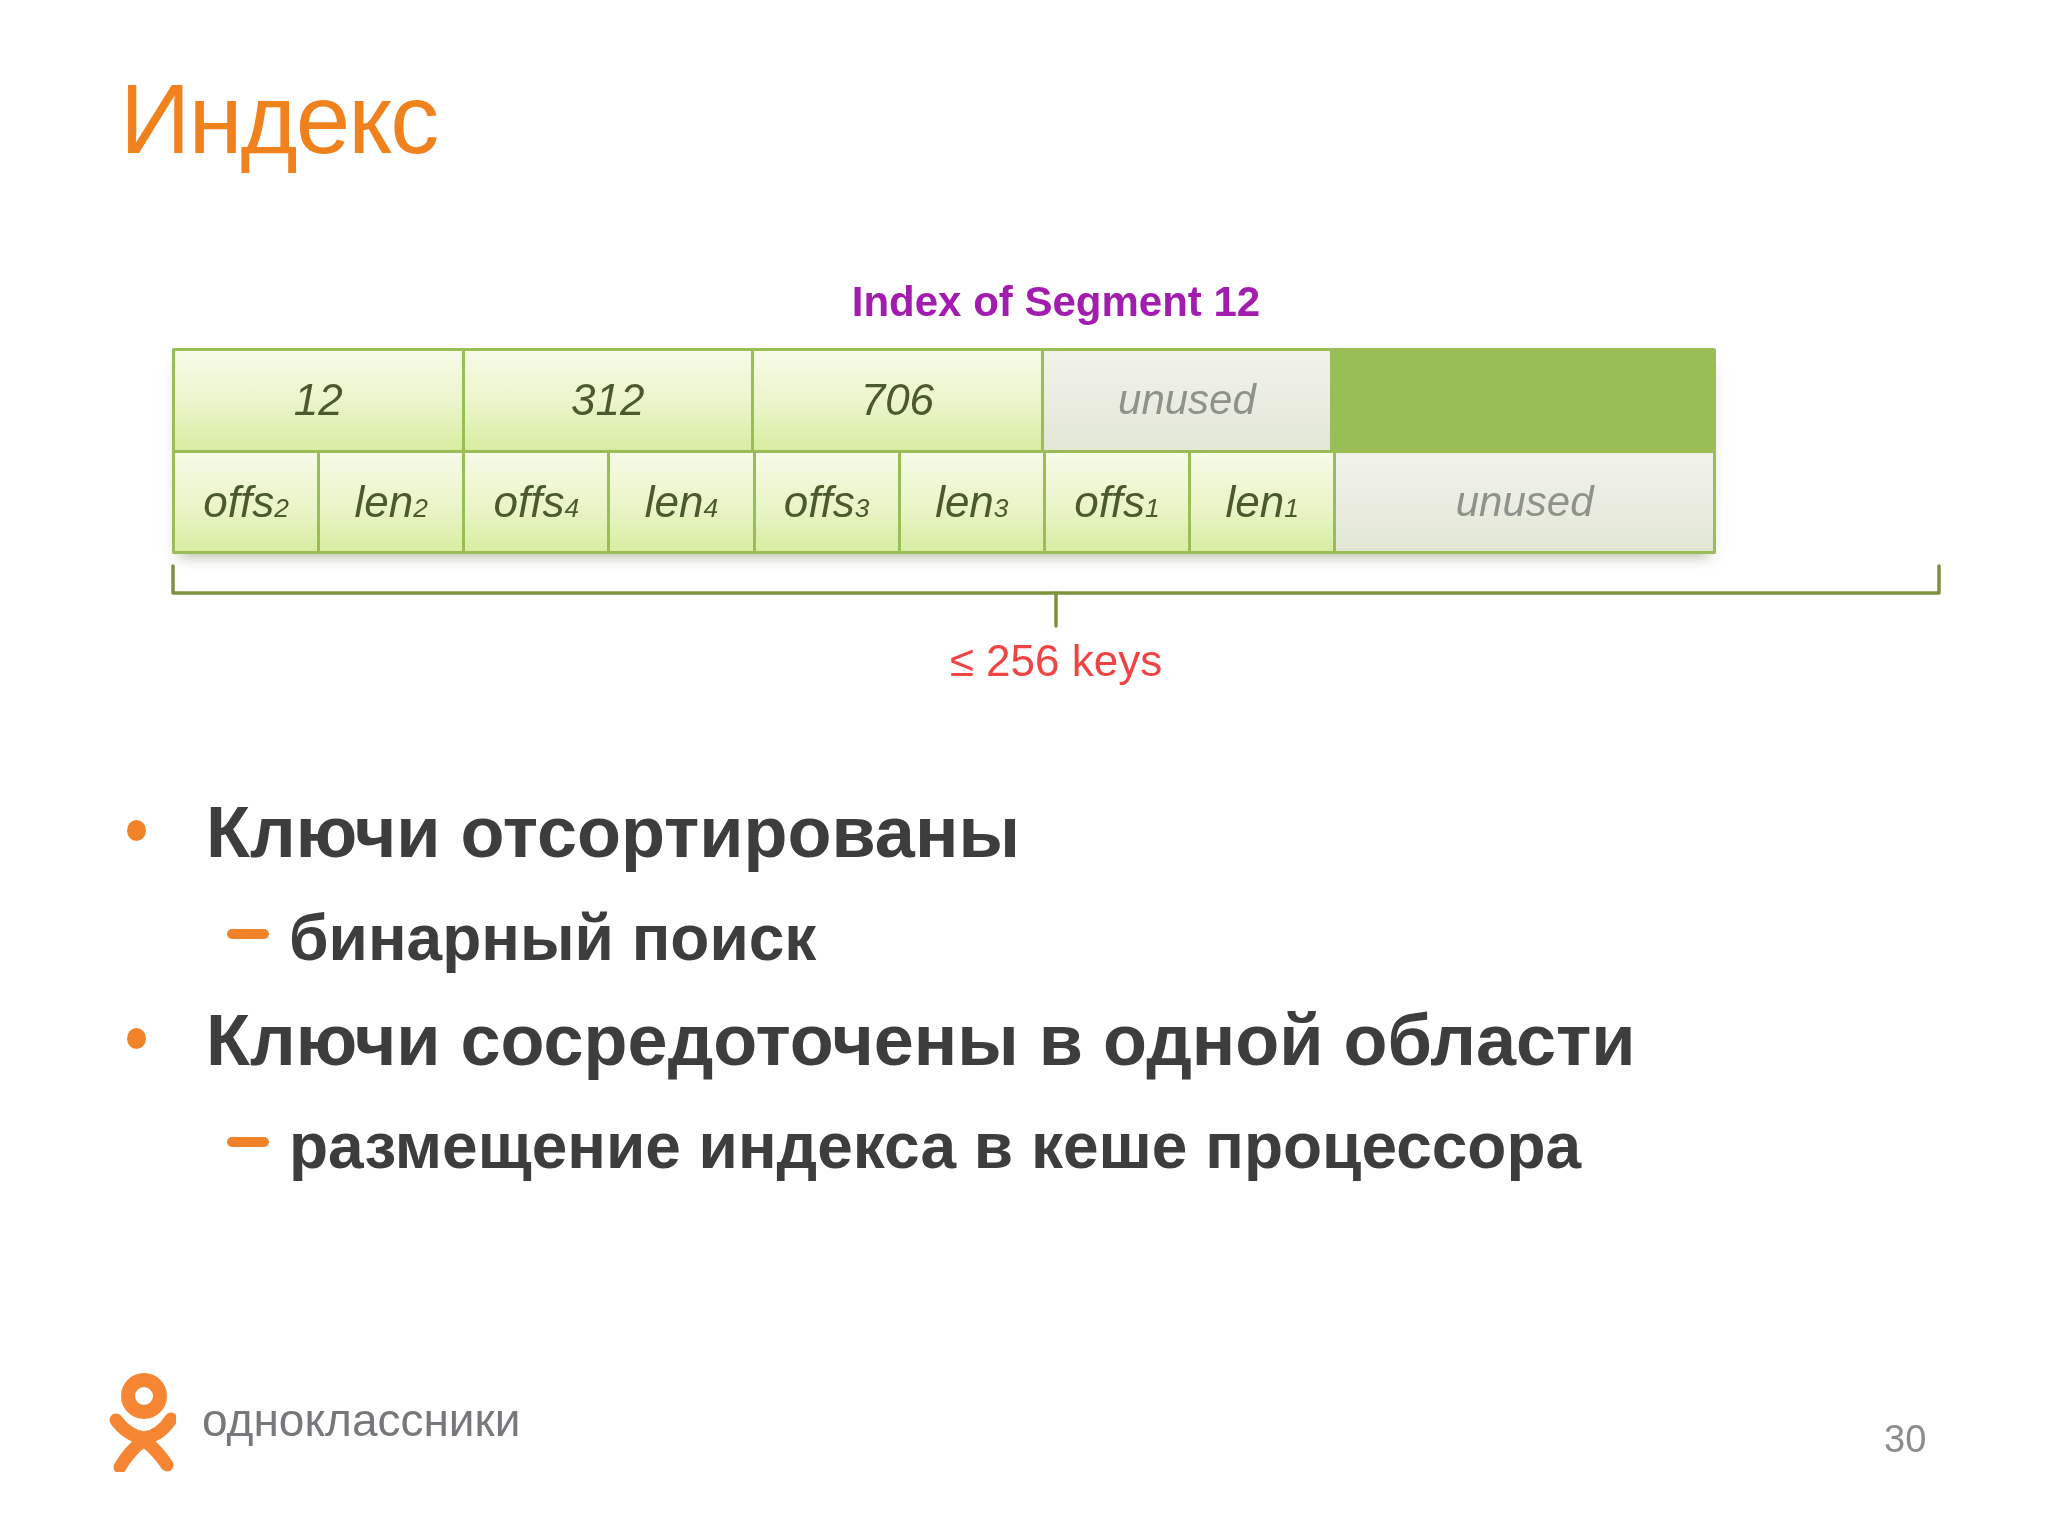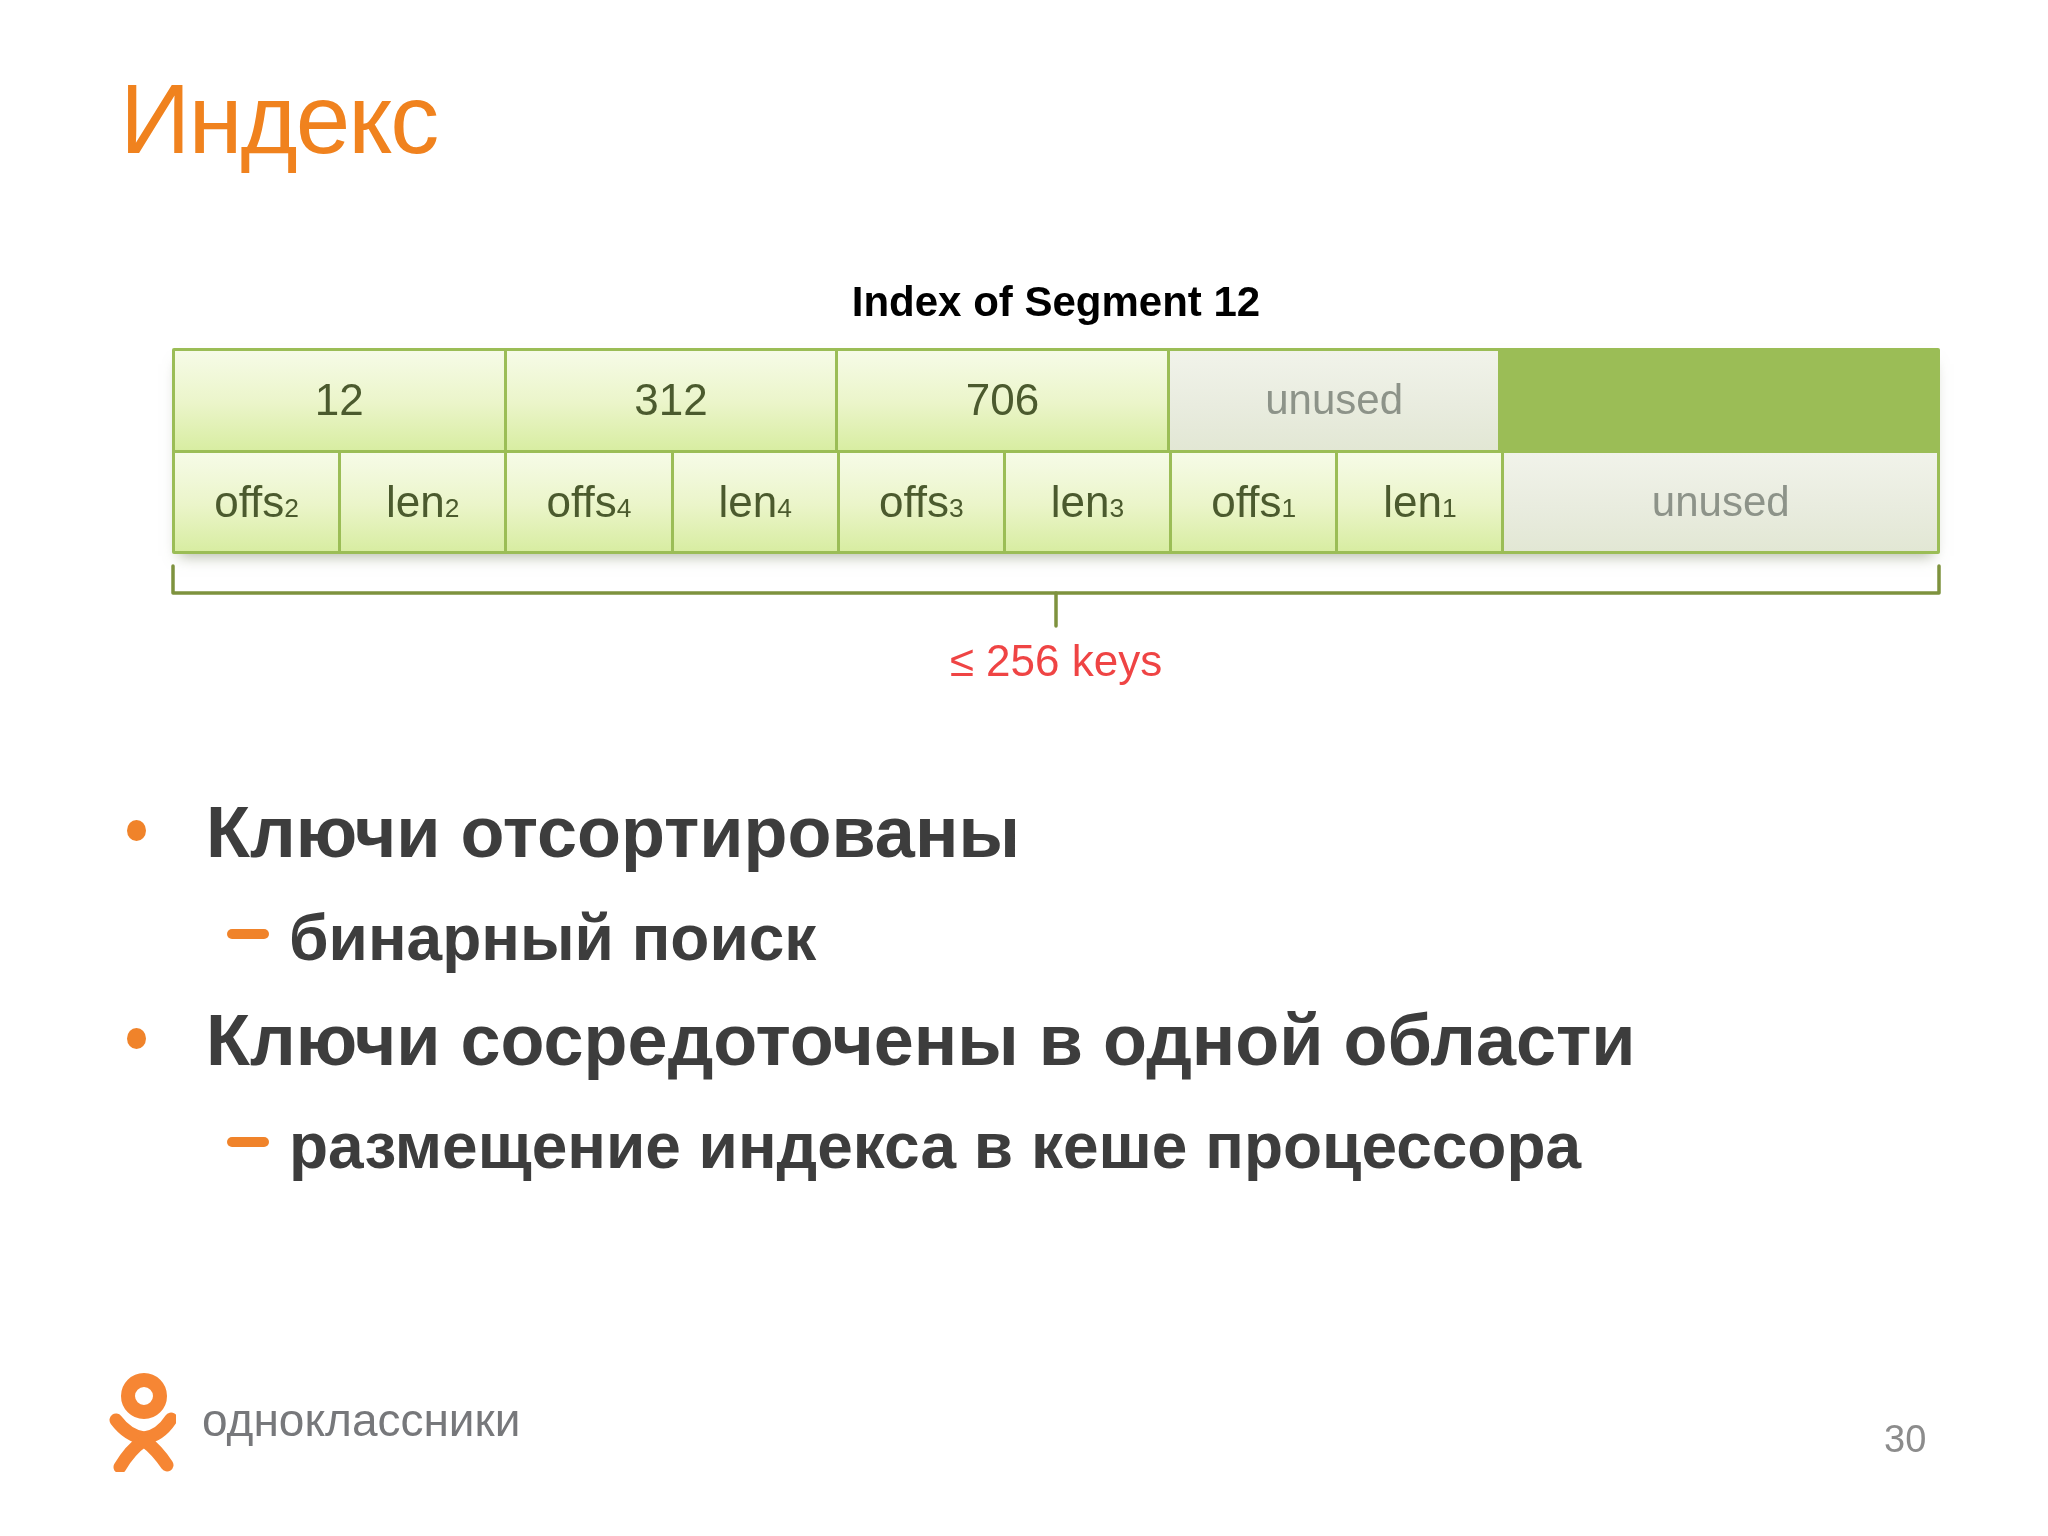--- a/index.html
+++ b/index.html
@@ -13,27 +13,28 @@
   
   .slide-title {
     position:absolute; left:120px; top:66px;
     font-size:98px; line-height:1.1; font-weight:400;
     color:#f0821e; letter-spacing:-2px;
   }
 
   
   .diagram-title {
     position:absolute; left:172px; top:278px; width:1768px;
-    text-align:center; font-size:42px; font-weight:700; color:#000000;
+    text-align:center; font-size:42px; font-weight:700; color:#a21caf;
   }
   .index-table {
-    position:absolute; left:172px; top:348px; width:1768px; height:206px;
+    position:absolute; left:172px; top:348px; width:1544px; height:206px;
     display:grid; grid-template-rows:1fr 1fr; gap:3px; padding:3px;
     background:#9bbd56; border-radius:2px;
     box-shadow:0 9px 14px -7px rgba(110,120,85,0.55);
+    font-style:italic;
   }
   .trow { display:grid; gap:3px; }
   .trow1 { grid-template-columns:repeat(4, 332fr) 440fr; }
   .trow2 { grid-template-columns:repeat(8, 166fr) 440fr; }
   .cell {
     display:flex; align-items:center; justify-content:center;
     font-size:44px; color:#4b5a2e;
     background:linear-gradient(180deg,#f6fbe7 0%,#ebf5ca 52%,#d8eda2 100%);
   }
   .cell sub { font-size:0.6em; line-height:0; position:relative; bottom:-0.25em; }

